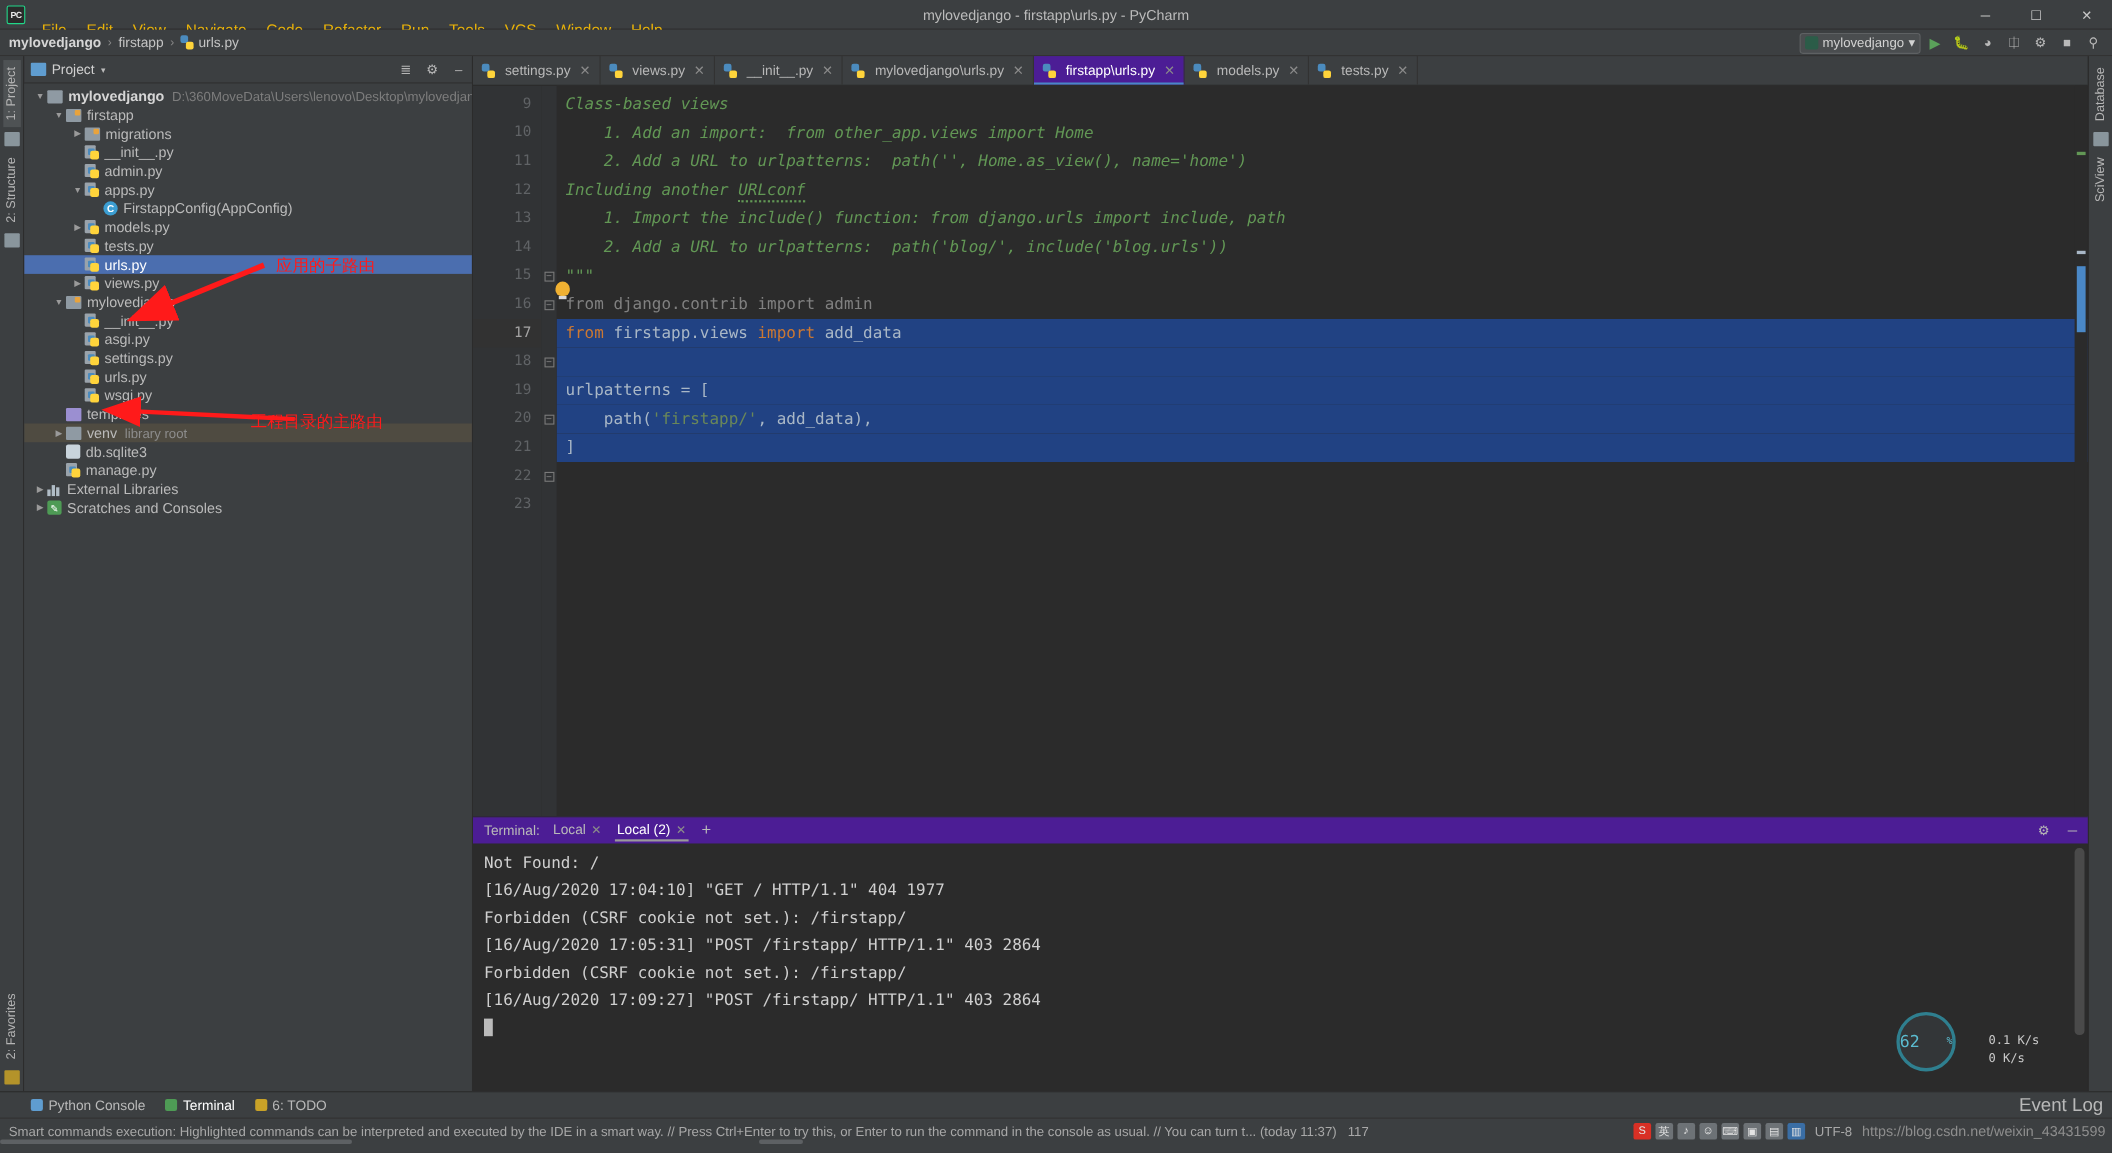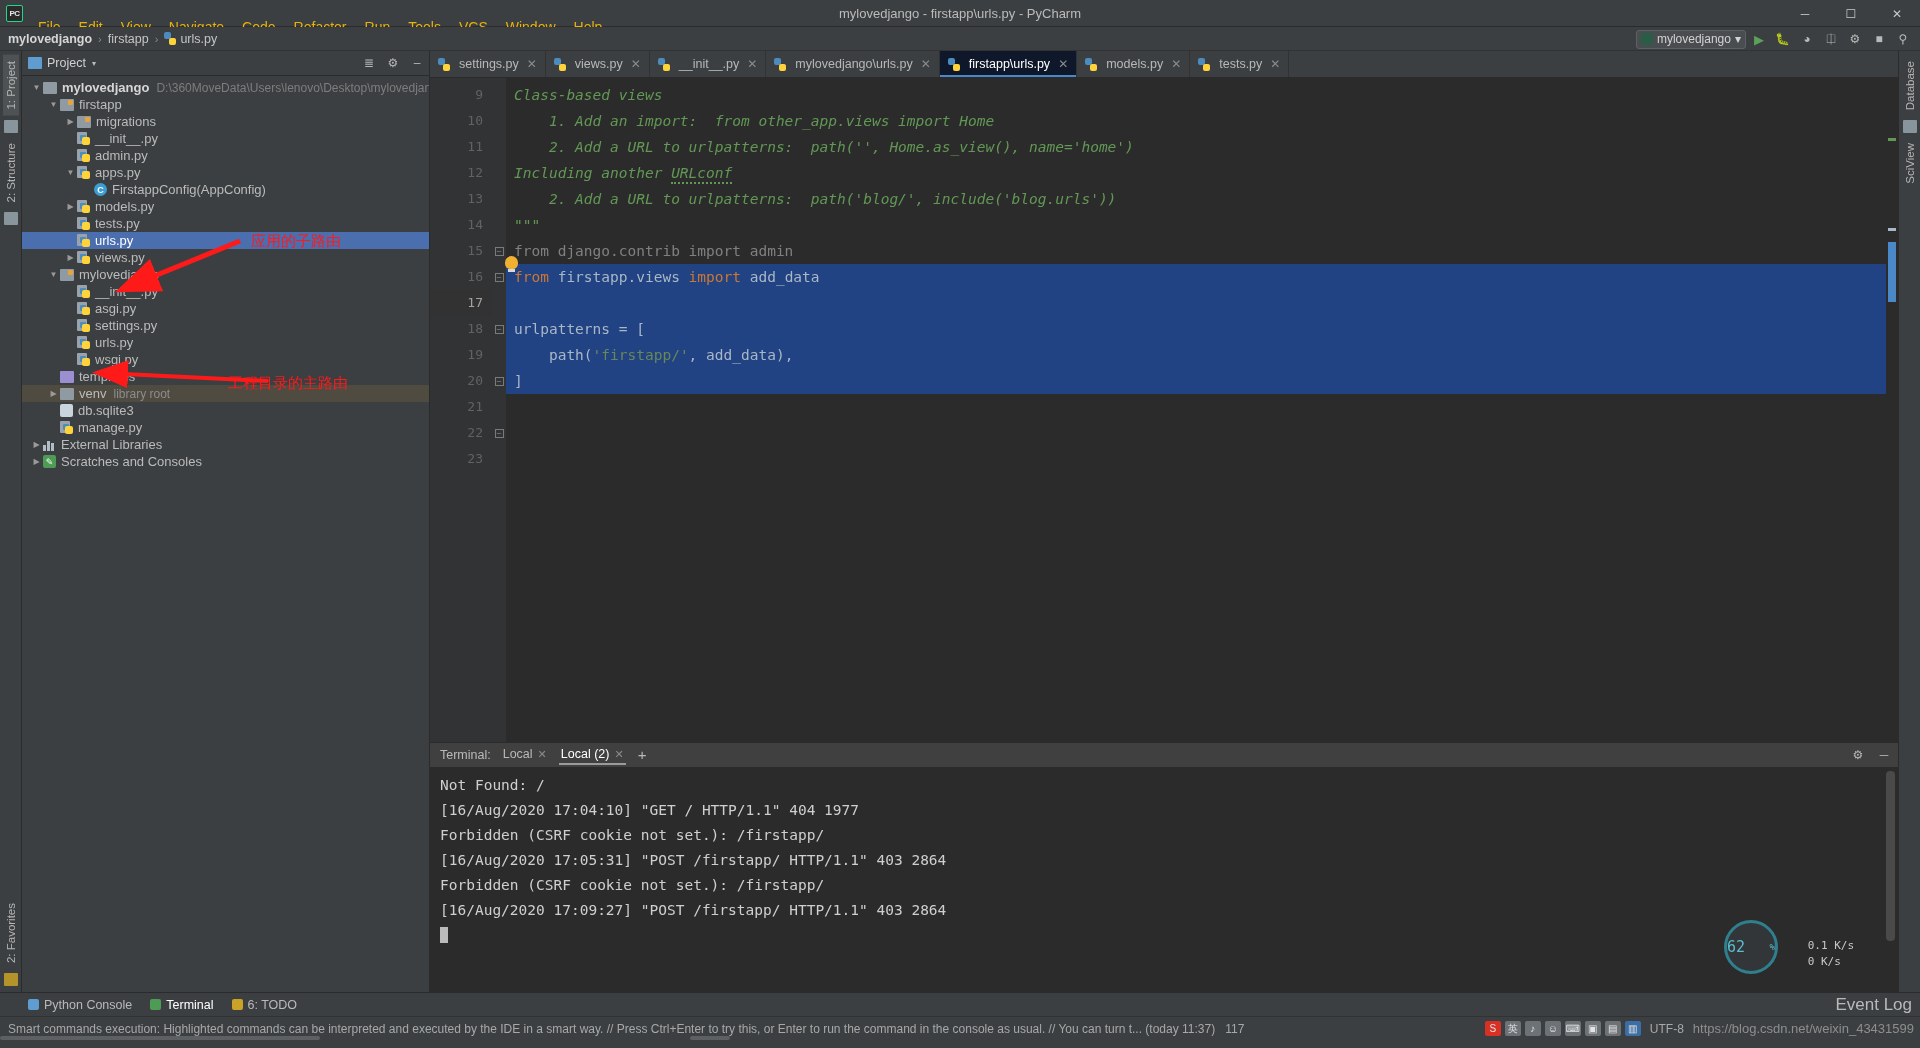--- a/index.html
+++ b/index.html
@@ -166,21 +166,21 @@
   .editor-area { flex: 1; display: flex; flex-direction: column; min-width: 0; background: #2b2b2b; }
   .tabbar {
     height: 27px; background: #3c3f41; display: flex; align-items: stretch;
     border-bottom: 1px solid #2b2b2b; flex: none; overflow: hidden;
   }
   .etab {
     display: flex; align-items: center; padding: 0 8px; font-size: 12.5px;
     color: #b8b8b8; gap: 5px; border-right: 1px solid #323232; white-space: nowrap;
     position: relative;
   }
-  .etab.active { background: #0f172a; color: #ffffff; }
+  .etab.active { background: #4c1d95; color: #ffffff; }
   .etab.active::after {
     content: ""; position: absolute; left: 0; right: 0; bottom: 0; height: 2px; background: #4a88c7;
   }
   .etab .x { color: #8b8b8b; font-size: 12px; margin-left: 3px; }
 
   .code-wrap { flex: 1; display: flex; position: relative; min-height: 0; background: #2b2b2b; overflow: hidden; }
   .gutter {
     width: 62px; background: #313335; flex: none; text-align: right;
     padding-top: 4px; font-family: "DejaVu Sans Mono", monospace; font-size: 13px;
     color: #606366; position: relative;
@@ -214,21 +214,21 @@
   }
   .bulb::after { content:""; position:absolute; left:3px; bottom:-3px; width:7px; height:3px; background:#d9d9d9; }
   .err-stripe {
     position: absolute; right: 0; top: 0; width: 12px; height: 100%; background: #2b2b2b;
   }
   .stripe-mark { position: absolute; right: 2px; width: 8px; height: 3px; }
 
   
   .term-pane { height: 250px; background: #2b2b2b; display: flex; flex-direction: column; flex: none; }
   .term-header {
-    height: 25px; background: #404040; display: flex; align-items: center;
+    height: 25px; background: #4c1d95; display: flex; align-items: center;
     padding-left: 10px; font-size: 12.5px; color: #b9b9b9; gap: 10px;
     border-top: 1px solid #2b2b2b; position: relative;
   }
   .term-tab { display: flex; align-items: center; gap: 5px; padding: 2px 2px 4px 2px; color: #b9b9b9; position: relative; }
   .term-tab.active { color: #ffffff; }
   .term-tab.active::after { content:""; position:absolute; left:0; right:0; bottom:0; height:2px; background:#9a9a9a; }
   .term-tab .x { color: #8b8b8b; font-size: 11px; }
   .term-header-right { position: absolute; right: 6px; display: flex; gap: 10px; align-items: center; }
   .term-body {
     flex: 1; background: #2b2b2b; padding: 6px 10px; font-family: "DejaVu Sans Mono", monospace;
@@ -586,20 +586,21 @@
             <div class="fold-mark">
               <span class="fbox">–</span>
             </div>
             <div class="fold-mark"></div>
           </div>
         <div class="code" id="code">
             <div class="cline"><span class="doc">Class-based views</span></div>
             <div class="cline"><span class="doc">    1. Add an import:  from other_app.views import Home</span></div>
             <div class="cline"><span class="doc">    2. Add a URL to urlpatterns:  path('', Home.as_view(), name='home')</span></div>
             <div class="cline"><span class="doc">Including another </span><span class="doc wavy">URLconf</span></div>
+            <div class="cline"><span class="doc">    1. Import the include() function: from django.urls import include, path</span></div>
             <div class="cline"><span class="doc">    2. Add a URL to urlpatterns:  path('blog/', include('blog.urls'))</span></div>
             <div class="cline"><span class="doc">"""</span></div>
             <div class="cline"><span class="dim">from django.contrib import admin</span></div>
             <div class="cline sel"><span class="kw">from </span><span class="id">firstapp.views</span><span class="kw"> import </span><span class="id">add_data</span></div>
             <div class="cline sel"><span class="id"></span></div>
             <div class="cline sel"><span class="id">urlpatterns </span><span class="punct">= [</span></div>
             <div class="cline sel"><span class="id">    path</span><span class="punct">(</span><span class="str">'firstapp/'</span><span class="punct">, </span><span class="id">add_data</span><span class="punct">),</span></div>
             <div class="cline sel"><span class="id">]</span></div>
             <div class="cline"><span class="id"></span></div>
           </div>

